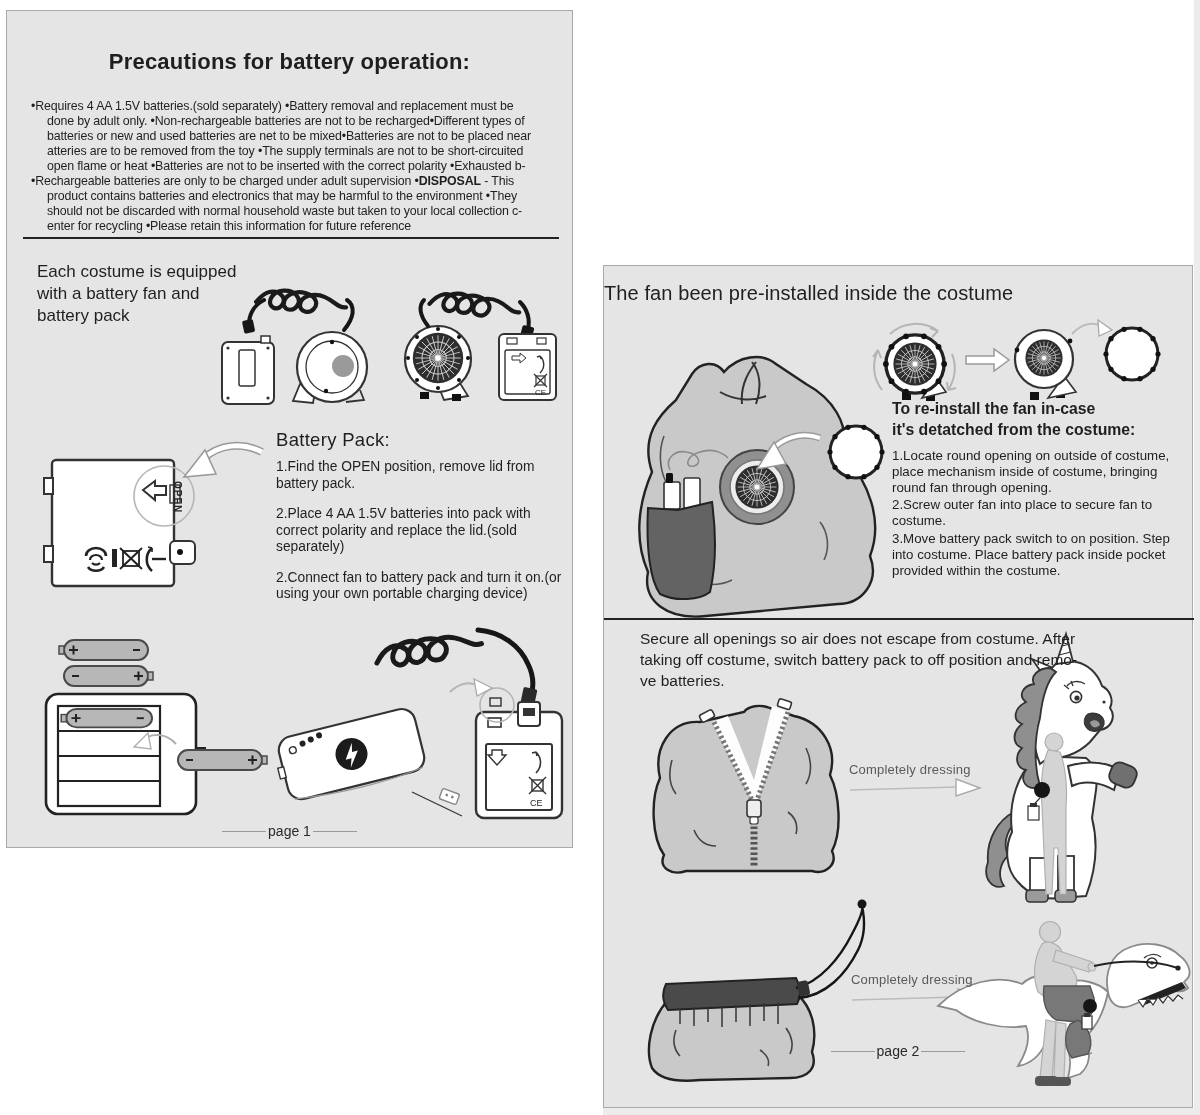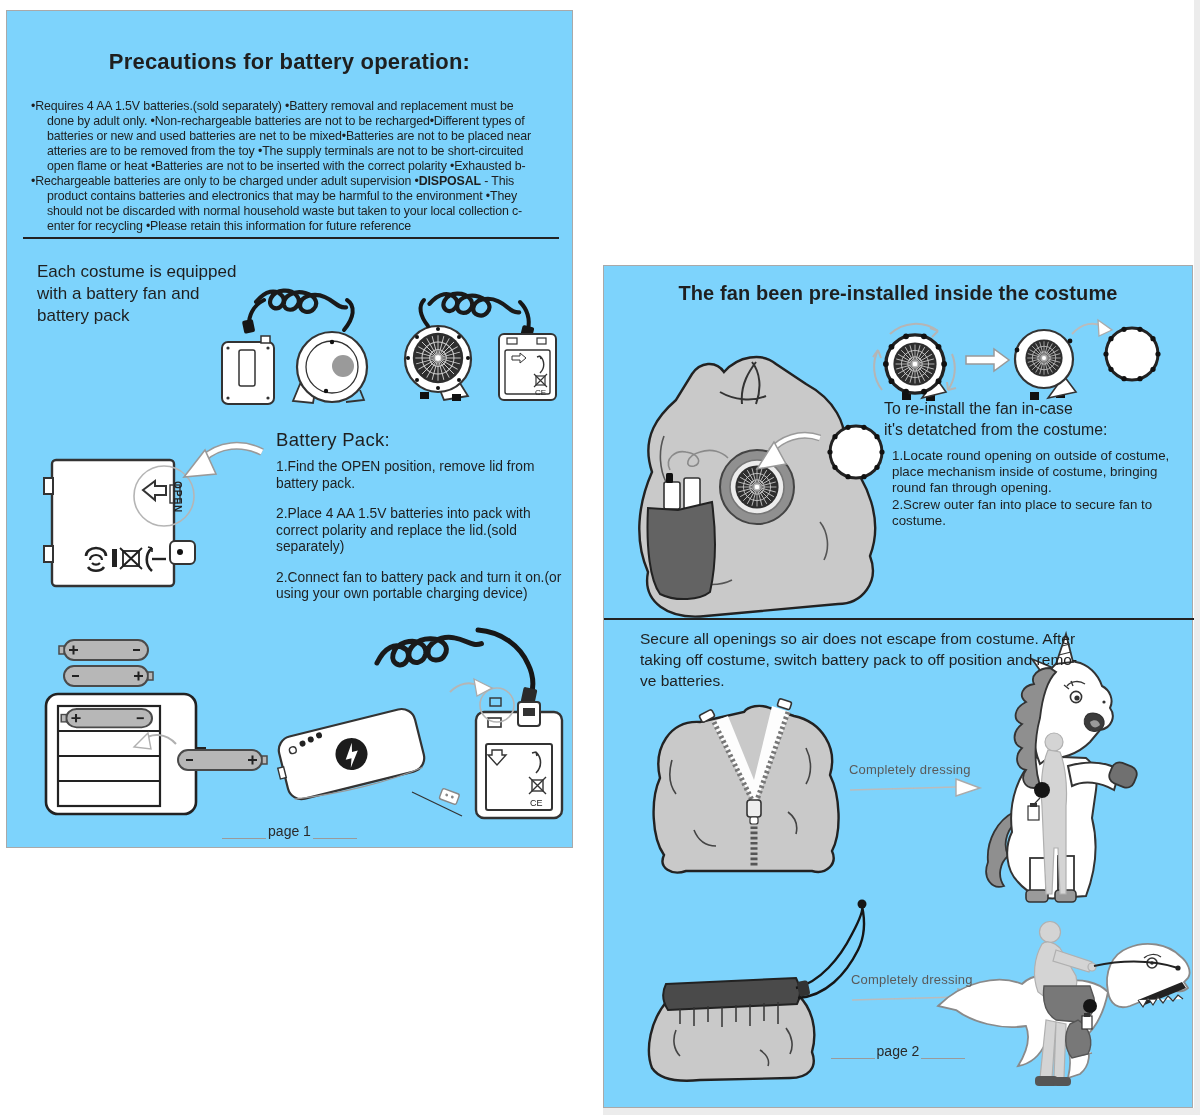--- a/index.html
+++ b/index.html
@@ -1,39 +1,39 @@
 <!DOCTYPE html>
 <html><head>
 <meta charset="utf-8">
 <style>
   html,body{margin:0;padding:0}
   body{
     width:1200px;height:1115px;position:relative;background:#ffffff;
     font-family:"Liberation Sans",sans-serif;color:#1f1f1f;overflow:hidden;
   }
-  .page{position:absolute;background:#7dd3fc;border:1px solid #a9a9a9;box-sizing:border-box}
+  .page{position:absolute;background:#e5e5e5;border:1px solid #a9a9a9;box-sizing:border-box}
   #page1{left:6px;top:10px;width:567px;height:838px}
   #page2{left:603px;top:265px;width:590px;height:843px}
   .abs{position:absolute;z-index:10}
   .p1-title{left:0;top:38px;width:100%;text-align:center;font-size:22px;font-weight:bold;letter-spacing:.2px}
   .p1-para{left:24px;top:88px;width:540px;font-size:12.4px;line-height:15px;letter-spacing:-.15px}
   .pl{white-space:nowrap}
   .pl.ind{margin-left:16px}
   .rule1{left:16px;top:226px;width:536px;height:0;border-top:2px solid #222}
   .equipped{left:30px;top:250px;font-size:17px;line-height:22px;white-space:pre-line}
   .bp-head{left:269px;top:418px;font-size:18.5px;letter-spacing:.3px}
   .bp-steps{left:269px;top:448px;width:296px;font-size:13.8px;line-height:16.5px}
   .bp-steps div{margin-bottom:14px}
-  .footer{left:0;width:100%;display:flex;align-items:flex-end;justify-content:center;gap:2px}
+  .footer{left:0;width:100%;display:flex;align-items:center;justify-content:center;gap:2px}
   #page1 .footer{top:812px}
   #page2 .footer{top:777px}
   .footer .dash{width:44px;height:0;border-top:1.6px solid #9a9a9a}
   .footer .txt{font-size:14px;color:#2a2a2a}
-  .p2-title{left:0;top:16px;width:100%;text-align:center;font-size:20px;font-weight:bold;letter-spacing:.1px}
-  .reinstall-head{left:280px;top:132px;font-size:15.8px;font-weight:normal;line-height:21px;white-space:pre-line}
+  .p2-title{left:0;top:16px;width:100%;font-size:20px;font-weight:normal;letter-spacing:.1px}
+  .reinstall-head{left:288px;top:132px;font-size:15.8px;font-weight:bold;line-height:21px;white-space:pre-line}
   .reinstall-list{left:288px;top:182px;width:282px;font-size:13.3px;line-height:15.8px}
   .reinstall-list div{margin-bottom:2px}
   .rule2{left:0px;top:352px;width:590px;height:0;border-top:2px solid #222}
   .secure{left:36px;top:362px;width:540px;font-size:15.5px;line-height:21px;white-space:pre-line}
   .dressing{font-size:13px;color:#5a5a5a;letter-spacing:.2px}
   #dressing1{left:245px;top:496px}
   #dressing2{left:247px;top:706px}
   #art{position:absolute;left:0;top:0;z-index:5}
   #right-strip{position:absolute;right:0;top:0;width:6px;height:1115px;background:#ececec;z-index:1}
   #bottom-strip{position:absolute;left:603px;top:1108px;width:597px;height:7px;background:#ececec;z-index:1}
@@ -81,20 +81,21 @@
 </div>
 
 <div class="page" id="page2">
   <div class="abs p2-title">The fan been pre-installed inside the costume</div>
 
   <div class="abs reinstall-head">To re-install the fan in-case
 it's detatched from the costume:</div>
   <div class="abs reinstall-list">
     <div>1.Locate round opening on outside of costume, place mechanism inside of costume, bringing round fan through opening.</div>
     <div>2.Screw outer fan into place to secure fan to costume.</div>
+    <div>3.Move battery pack switch to on position. Step into costume. Place battery pack inside pocket provided within the costume.</div>
   </div>
 
   <div class="abs rule2"></div>
   <div class="abs secure">Secure all openings so air does not escape from costume. After
 taking off costume, switch battery pack to off position and remo-
 ve batteries.</div>
 
   <div class="abs dressing" id="dressing1">Completely dressing</div>
   <div class="abs dressing" id="dressing2">Completely dressing</div>
 

